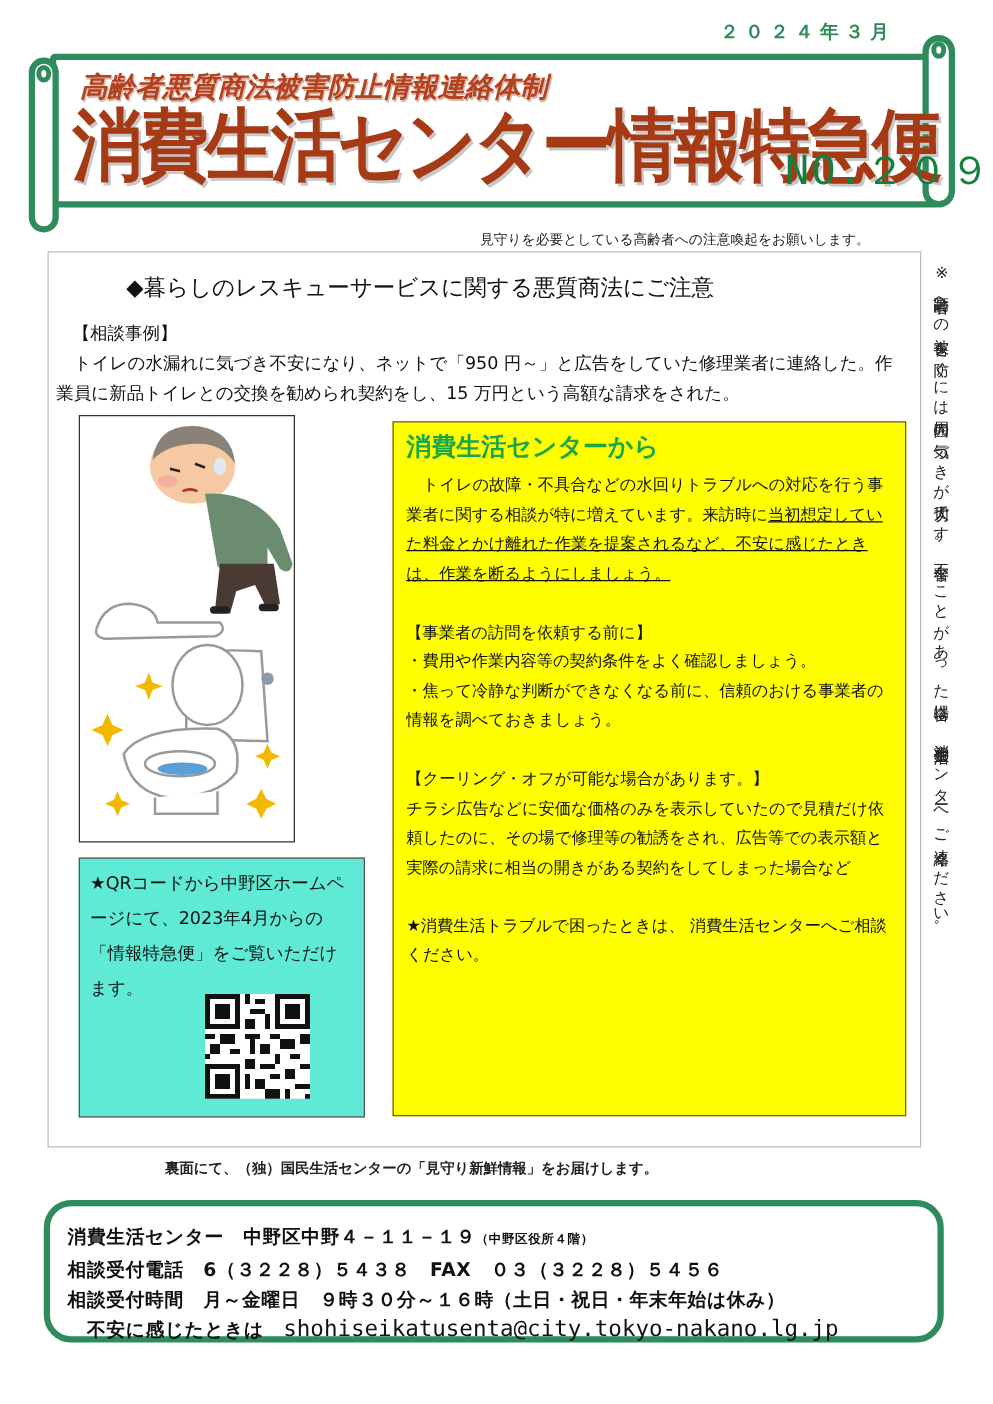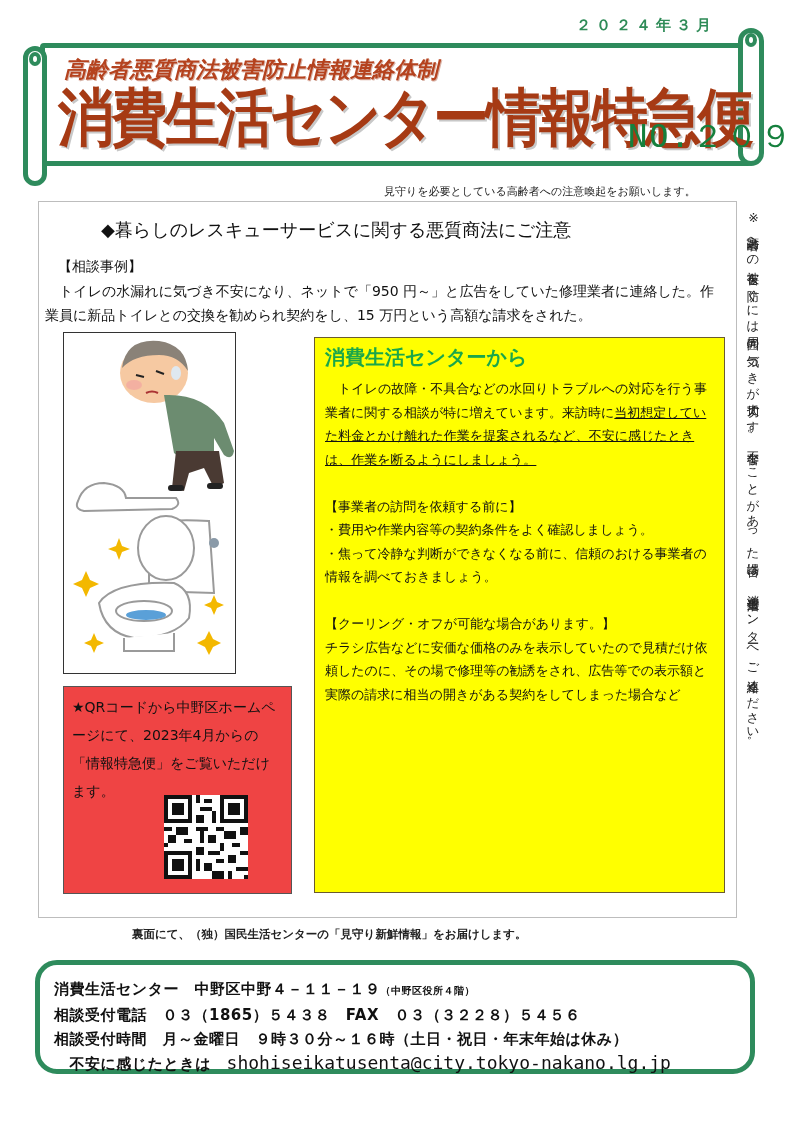--- a/index.html
+++ b/index.html
@@ -22,21 +22,21 @@
     .notice-top { position: absolute; left: 384px; top: 184px; font-size: 11px; color: #222; }
 
     
     .main-frame { position: absolute; left: 38px; top: 201px; width: 699px; height: 717px; border: 1px solid #bdbdbd; }
     .heading { position: absolute; left: 66px; top: 218px; font-size: 18px; color: #111; margin-left: 35px; }
     .case-label { position: absolute; left: 58px; top: 258px; font-size: 14px; }
     .case-text { position: absolute; left: 45px; top: 279px; width: 680px; font-size: 14px; line-height: 24px; text-indent: 14px; }
 
     .illustration { position: absolute; left: 63px; top: 332px; width: 173px; height: 342px; border: 1px solid #333; background: #fff; overflow: hidden; }
 
-    .qr-box { position: absolute; left: 63px; top: 686px; width: 229px; height: 208px; border: 1.5px solid #555; background: #ef4444; padding: 6px 8px; }
+    .qr-box { position: absolute; left: 63px; top: 686px; width: 229px; height: 208px; border: 1.5px solid #555; background: #5eead4; padding: 6px 8px; }
     .qr-text { font-size: 14px; line-height: 28px; color: #111; }
     .qr-code { position: absolute; left: 98px; top: 108px; width: 88px; height: 84px; }
 
     .yellow-box { position: absolute; left: 314px; top: 337px; width: 411px; height: 556px; background: #ffff00; border: 1.5px solid #6b5b2e; padding: 6px 10px; }
     .yb-title { font-size: 20px; font-weight: bold; color: #1aa74a; margin-bottom: 6px; }
     .yb-text { font-size: 13px; line-height: 23.5px; color: #111; }
     .yb-text .u { text-decoration: underline; }
     .gap { height: 23.5px; }
 
     .side-note { position: absolute; left: 746px; top: 210px; writing-mode: vertical-rl; font-size: 12.5px; line-height: 14px; letter-spacing: 1.3px; color: #222; }
@@ -157,28 +157,29 @@
     <span>　</span><span>トイレの故障・不具合などの水回りトラブルへの対応を行う事業者に関する相談が特に増えています。来訪時に</span><span class="u">当初想定していた料金とかけ離れた作業を提案されるなど、不安に感じたときは、作業を断るようにしましょう。</span>
   </div>
   <div class="gap"></div>
   <div class="yb-text">【事業者の訪問を依頼する前に】</div>
   <div class="yb-text">・費用や作業内容等の契約条件をよく確認しましょう。</div>
   <div class="yb-text">・焦って冷静な判断ができなくなる前に、信頼のおける事業者の情報を調べておきましょう。</div>
   <div class="gap"></div>
   <div class="yb-text">【クーリング・オフが可能な場合があります。】</div>
   <div class="yb-text">チラシ広告などに安価な価格のみを表示していたので見積だけ依頼したのに、その場で修理等の勧誘をされ、広告等での表示額と実際の請求に相当の開きがある契約をしてしまった場合など</div>
   <div class="gap"></div>
+  <div class="yb-text">★消費生活トラブルで困ったときは、 消費生活センターへご相談ください。</div>
 </div>
 
 <div class="side-note">※高齢者への被害を防ぐには周囲の気づきが大切です。不審なことがあった場合は、消費生活センターへご連絡ください。</div>
 
 <div class="back-note">裏面にて、（独）国民生活センターの「見守り新鮮情報」をお届けします。</div>
 
 <div class="contact">
   <div class="contact-line">
     <span>消費生活センター　中野区中野４－１１－１９</span><span class="small">（中野区役所４階）</span>
   </div>
-  <div class="contact-line">相談受付電話　０３（1865）５４３８　FAX　０３（３２２８）５４５６</div>
+  <div class="contact-line">相談受付電話　6（３２２８）５４３８　FAX　０３（３２２８）５４５６</div>
   <div class="contact-line">相談受付時間　月～金曜日　９時３０分～１６時（土日・祝日・年末年始は休み）</div>
   <div class="contact-line">
     <span>　不安に感じたときは　</span><span class="mono">shohiseikatusenta@city.tokyo-nakano.lg.jp</span>
   </div>
 </div>
 
 </body></html>

